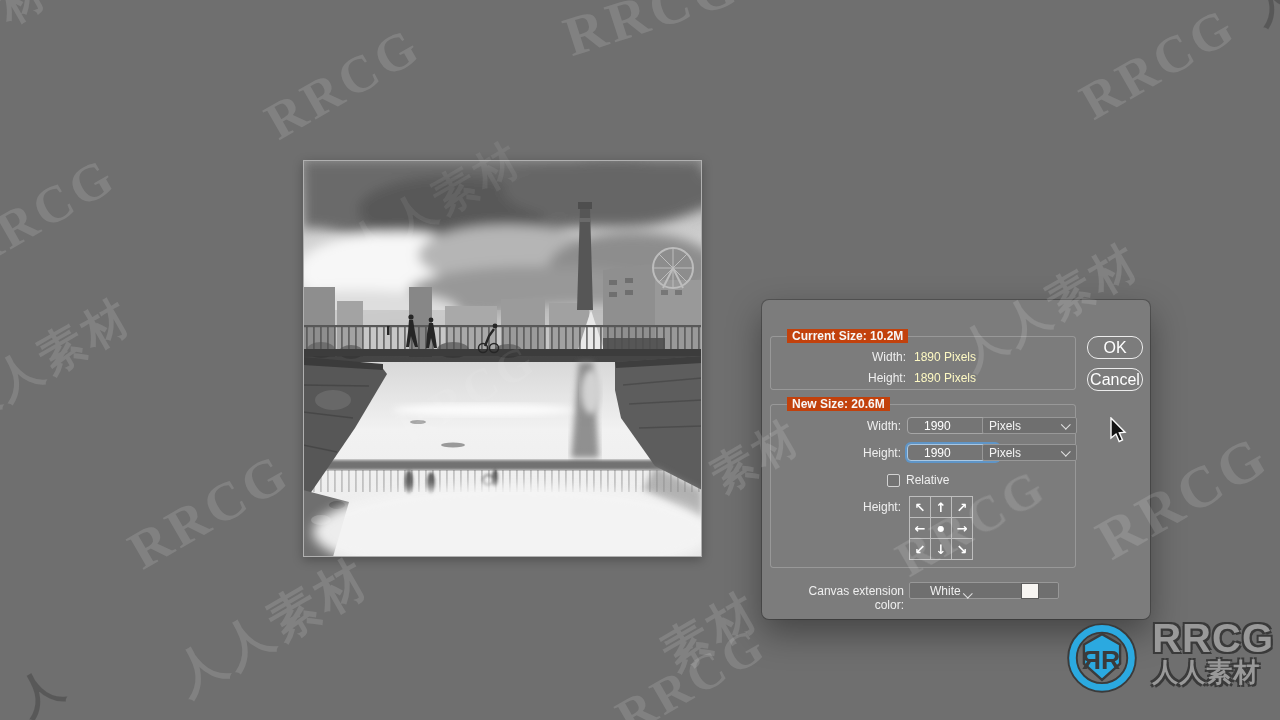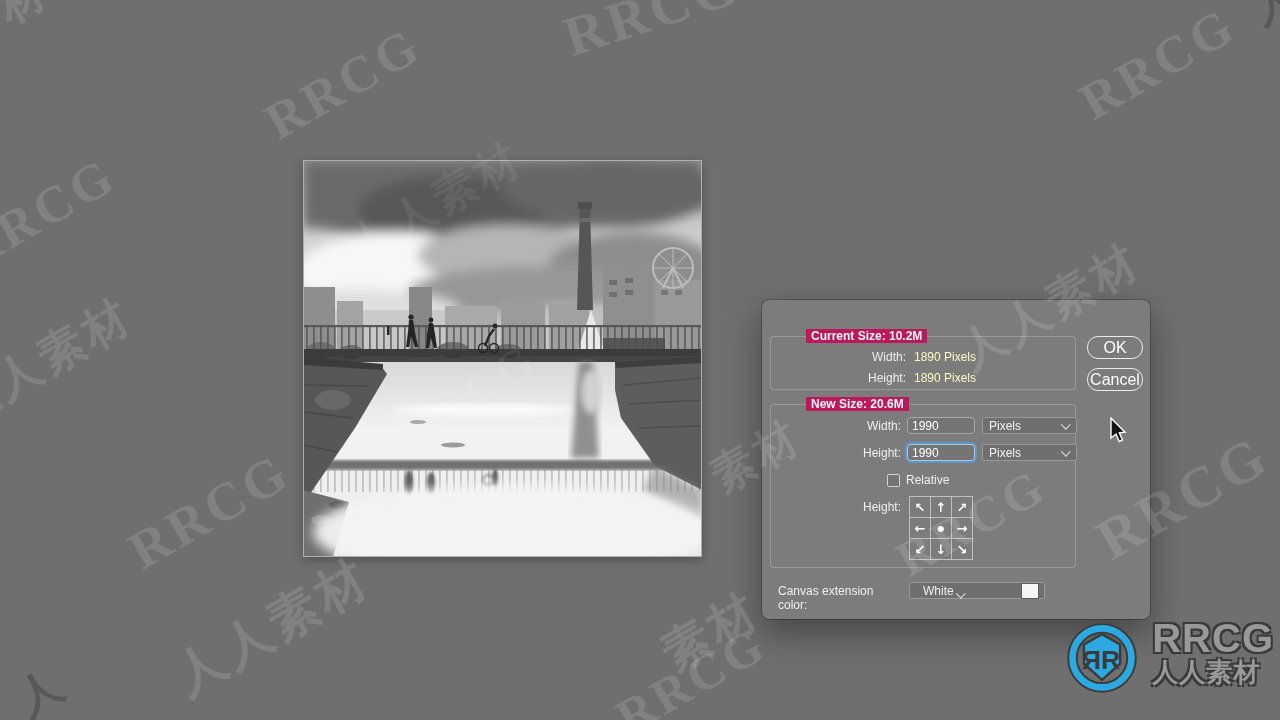--- a/index.html
+++ b/index.html
@@ -12,55 +12,55 @@
   
   .dialog{position:absolute;left:762px;top:300px;width:388px;height:319px;background:#7c7c7c;
           border-radius:7px;box-shadow:0 14px 34px rgba(0,0,0,.38),0 0 0 1px rgba(40,40,40,.35);}
   .titlebar{position:absolute;left:0;top:0;right:0;height:20px;border-radius:7px 7px 0 0;
             background:linear-gradient(#f8f8f8,#d7d7d7);border-bottom:1px solid #9b9b9b;
             display:flex;align-items:center;justify-content:center;
             font-size:12px;color:#3d3d3d;}
   .grp{position:absolute;border:1px solid rgba(255,255,255,.22);border-radius:3px;}
   .grp1{left:8px;top:36px;width:304px;height:52px;}
   .grp2{left:8px;top:104px;width:304px;height:162px;}
-  .grp-heading{position:absolute;top:-8px;left:16px;background:#be185d;padding:0 5px;
-               font-size:12px;font-weight:bold;color:#f7f7f7;white-space:nowrap;margin-left:19px;}
+  .grp-heading{position:absolute;top:-8px;left:16px;background:#c2410c;padding:0 5px;
+               font-size:12px;font-weight:bold;color:#f7f7f7;white-space:nowrap;}
   .row{position:absolute;height:16px;display:flex;align-items:center;font-size:12px;color:#efefef;}
   .lbl{display:inline-block;text-align:right;}
   .g1r1{top:12px;left:0;right:0;} .g1r2{top:33px;left:0;right:0;}
   .g1r1 .lbl,.g1r2 .lbl{width:135px;}
   .val{margin-left:8px;color:#fef9c3;}
   .g2rw{top:13px;left:0;right:0;} .g2rh{top:40px;left:0;right:0;}
   .g2rw .lbl,.g2rh .lbl{width:130px;}
   .num-input{position:absolute;left:136px;top:-1px;width:58px;height:13px;background:#757575;
              border:1px solid #a6a6a6;border-radius:4px;color:#fff;font-size:12px;
-             font-family:"Liberation Sans",sans-serif;padding:1px 4px;outline:none;}
+             font-family:"Liberation Sans",sans-serif;padding:1px 16px;outline:none;}
   .num-input.focused{border-color:#a9c7e2;box-shadow:0 0 0 2px rgba(90,154,213,.85);}
   .dropdown{position:absolute;left:211px;top:-1px;width:81px;height:15px;background:#6f6f6f;
             border:1px solid #989898;border-radius:2px;display:flex;align-items:center;
             padding:0 6px;color:#f3f3f3;font-size:12px;cursor:default;gap:36px;}
   .dropdown .dd-label{flex:1;}
   .chev{width:6px;height:6px;border-left:1.5px solid #e3e3e3;border-bottom:1.5px solid #e3e3e3;
         transform:rotate(-45deg) translateY(-1px);margin-left:4px;}
   .relrow{top:67px;left:0;right:0;text-align:right;}
   .checkbox{position:absolute;left:116px;top:2px;width:11px;height:11px;border:1px solid #d2d2d2;
             border-radius:2px;background:rgba(0,0,0,.07);}
   .rel-label{position:absolute;left:135px;top:1px;}
   .anchor-label{position:absolute;top:95px;left:0;width:130px;text-align:right;font-size:12px;color:#efefef;}
   .anchor-grid{position:absolute;left:138px;top:91px;width:63px;height:63px;
                border-top:1px solid rgba(255,255,255,.5);border-left:1px solid rgba(255,255,255,.5);
                display:grid;grid-template-columns:repeat(3,1fr);grid-template-rows:repeat(3,1fr);}
   .anchor-cell{border-right:1px solid rgba(255,255,255,.5);border-bottom:1px solid rgba(255,255,255,.5);
                display:flex;align-items:center;justify-content:center;color:#fff;
                font-family:"DejaVu Sans","Liberation Sans",sans-serif;font-size:13px;font-weight:bold;}
   .anchor-cell.center{font-size:8px;}
   .extrow{position:absolute;left:0;top:283px;height:16px;width:100%;font-size:12px;color:#efefef;}
-  .ext-label{position:absolute;left:16px;width:126px;top:1px;}
+  .ext-label{position:absolute;left:16px;width:126px;text-align:right;top:1px;}
   .ext-dd{position:absolute;left:147px;top:-1px;width:108px;height:15px;background:#6f6f6f;
-          border:1px solid #989898;border-radius:2px;display:flex;align-items:flex-end;padding:0 13px;}
+          border:1px solid #989898;border-radius:2px;display:flex;align-items:flex-end;padding:0 20px;}
   .swatch{position:absolute;left:259px;top:0;width:16px;height:14px;background:#f7f5f2;
           border:1px solid #5c5c5c;}
   .pill-btn{position:absolute;left:325px;width:54px;height:21px;border-radius:11px;
             border:1.5px solid #ececec;background:transparent;color:#fff;font-size:16px;
             font-family:"Liberation Sans",sans-serif;display:flex;align-items:center;
             justify-content:center;cursor:default;}
   .btn-ok{top:36px;} .btn-cancel{top:68px;}
   
   .logo{position:absolute;right:6px;bottom:24px;display:flex;align-items:center;gap:10px;}
   .logo-emblem{width:80px;height:80px;}

